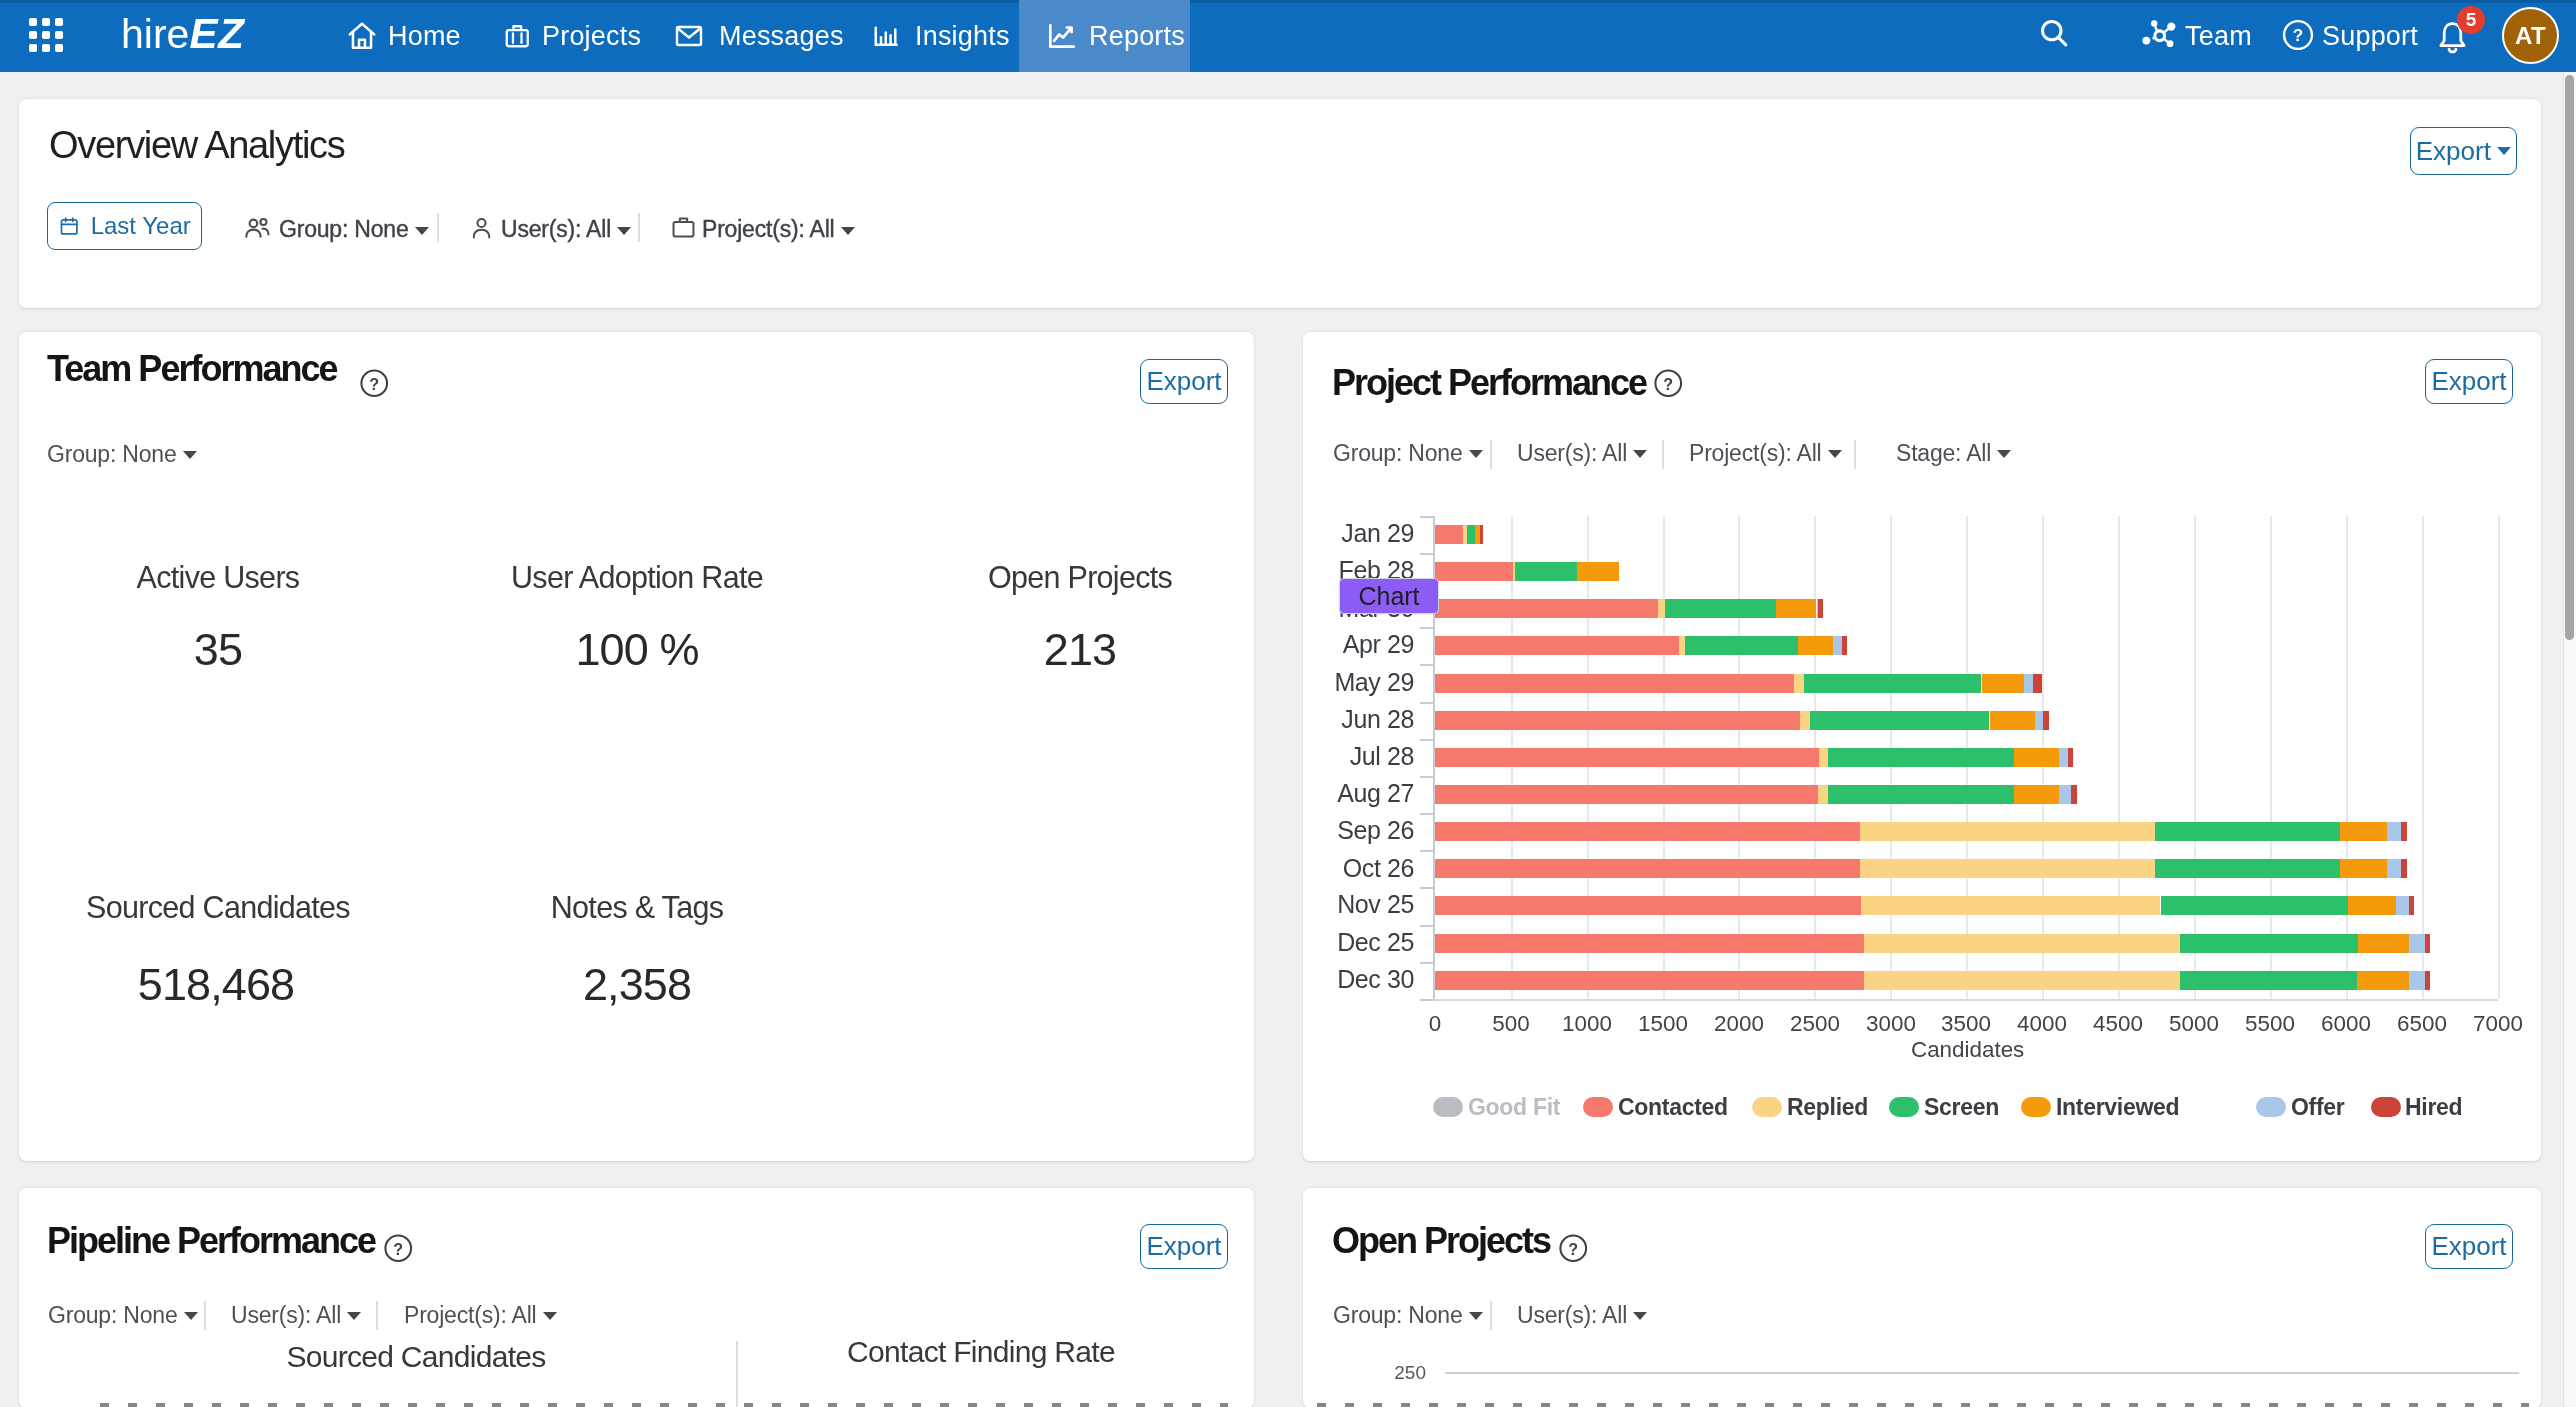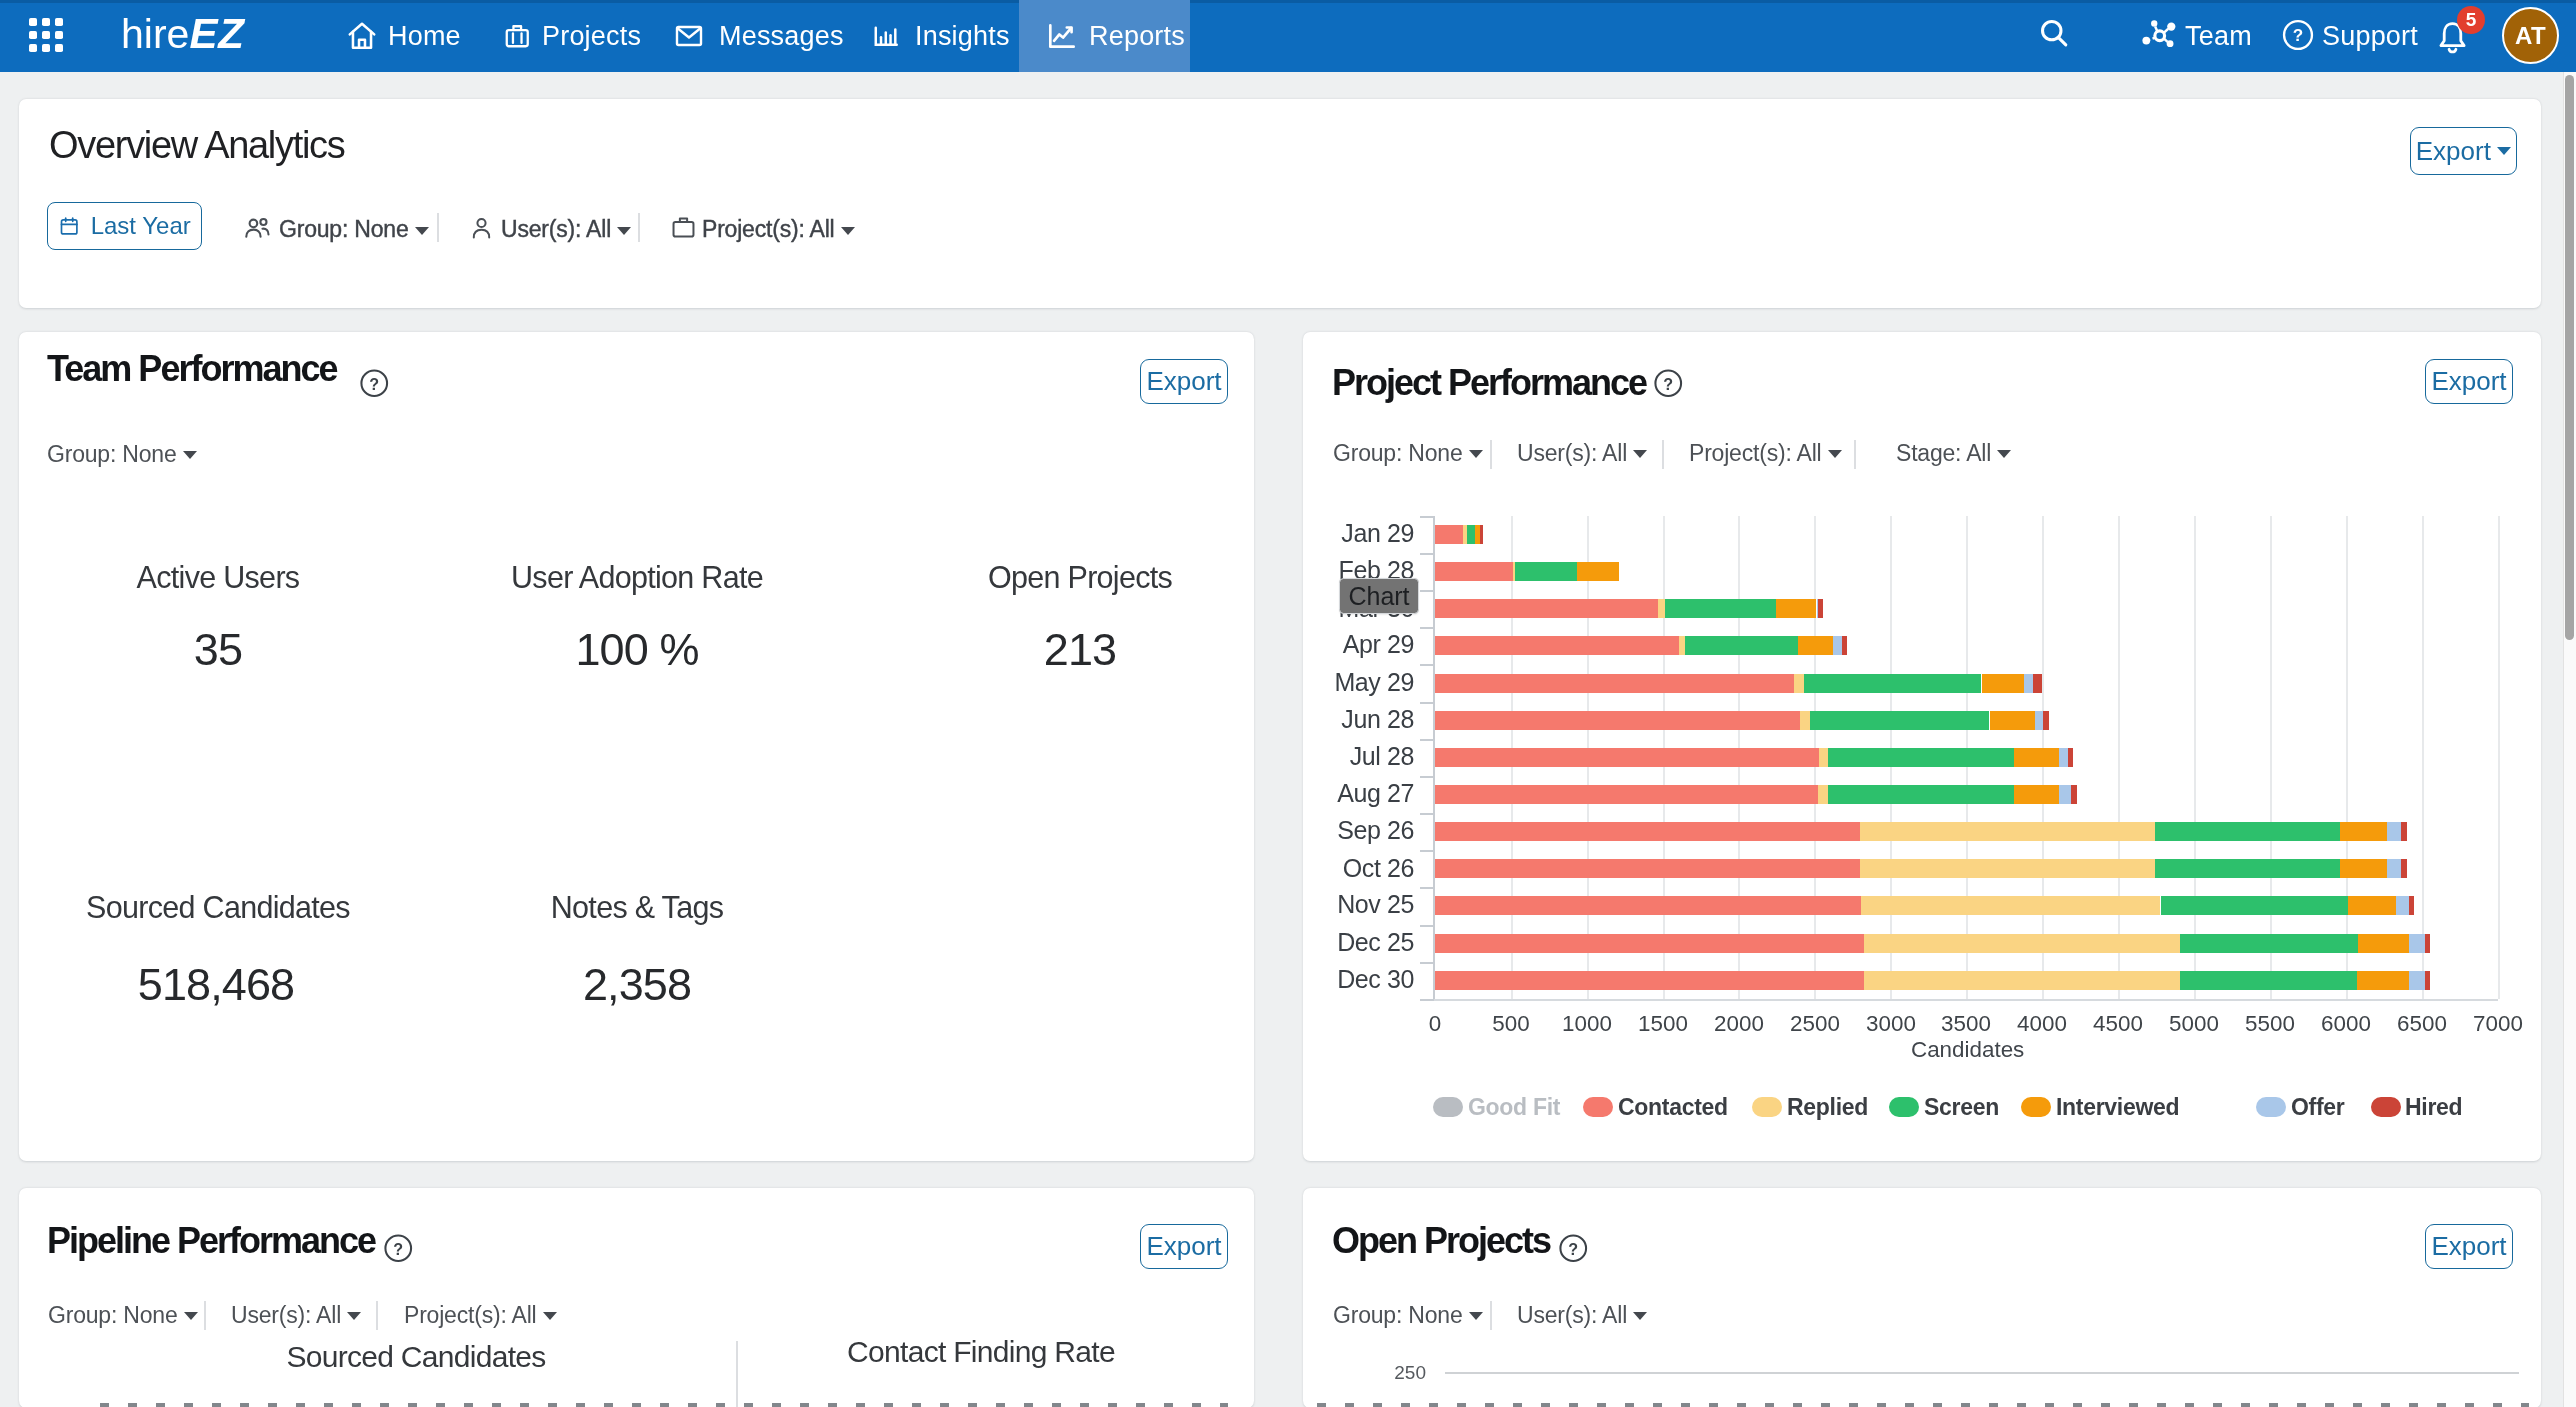--- a/index.html
+++ b/index.html
@@ -302,21 +302,21 @@
 <div style="position:absolute;left:1122px;top:602px;width:5.4px;height:19px;background:#cb4437"></div>
 <div class="ylab" style="top:633px">Dec 30</div>
 <div style="position:absolute;left:132px;top:639px;width:429px;height:19px;background:#f5796d"></div>
 <div style="position:absolute;left:561px;top:639px;width:316px;height:19px;background:#fad483"></div>
 <div style="position:absolute;left:877px;top:639px;width:177px;height:19px;background:#2dc06c"></div>
 <div style="position:absolute;left:1054px;top:639px;width:52px;height:19px;background:#f59b0b"></div>
 <div style="position:absolute;left:1106px;top:639px;width:16px;height:19px;background:#a9c7e9"></div>
 <div style="position:absolute;left:1122px;top:639px;width:5.4px;height:19px;background:#cb4437"></div>
 
   <div class="xlab" style="left:608px;top:705px;font-size:22.4px;color:#41464c;">Candidates</div>
-  <div style="position:absolute;left:36px;top:246px;width:80px;height:36px;background:#737373;border:0.9px solid #d5d8db;border-radius:4.5px;color:#1d1f22;font-size:25px;display:flex;align-items:center;justify-content:center;box-shadow:0 0.9px 1.8px rgba(0,0,0,.08);">Chart</div>
+  <div style="position:absolute;left:36px;top:246px;width:100px;height:36px;background:#8b5cf6;border:0.9px solid #d5d8db;border-radius:4.5px;color:#1d1f22;font-size:25px;display:flex;align-items:center;justify-content:center;box-shadow:0 0.9px 1.8px rgba(0,0,0,.08);">Chart</div>
   <div class="pill" style="left:130px;background:#b9bdc2"></div>
 <div class="lgt muted" style="left:165px">Good Fit</div>
 <div class="pill" style="left:280px;background:#f5796d"></div>
 <div class="lgt" style="left:315px">Contacted</div>
 <div class="pill" style="left:449px;background:#fad483"></div>
 <div class="lgt" style="left:484px">Replied</div>
 <div class="pill" style="left:586px;background:#2dc06c"></div>
 <div class="lgt" style="left:621px">Screen</div>
 <div class="pill" style="left:718px;background:#f59b0b"></div>
 <div class="lgt" style="left:753px">Interviewed</div>

